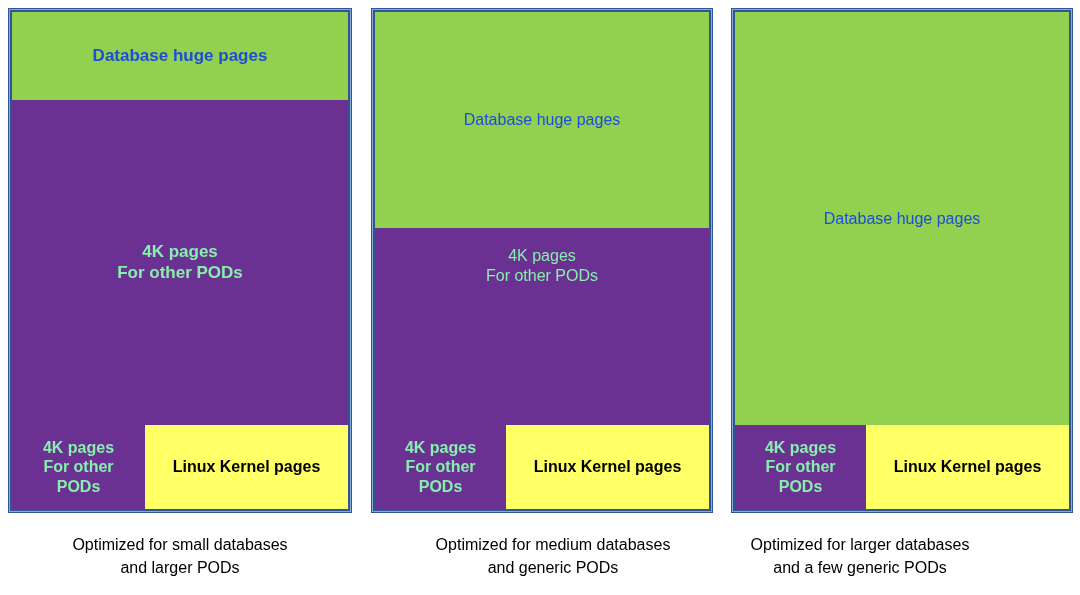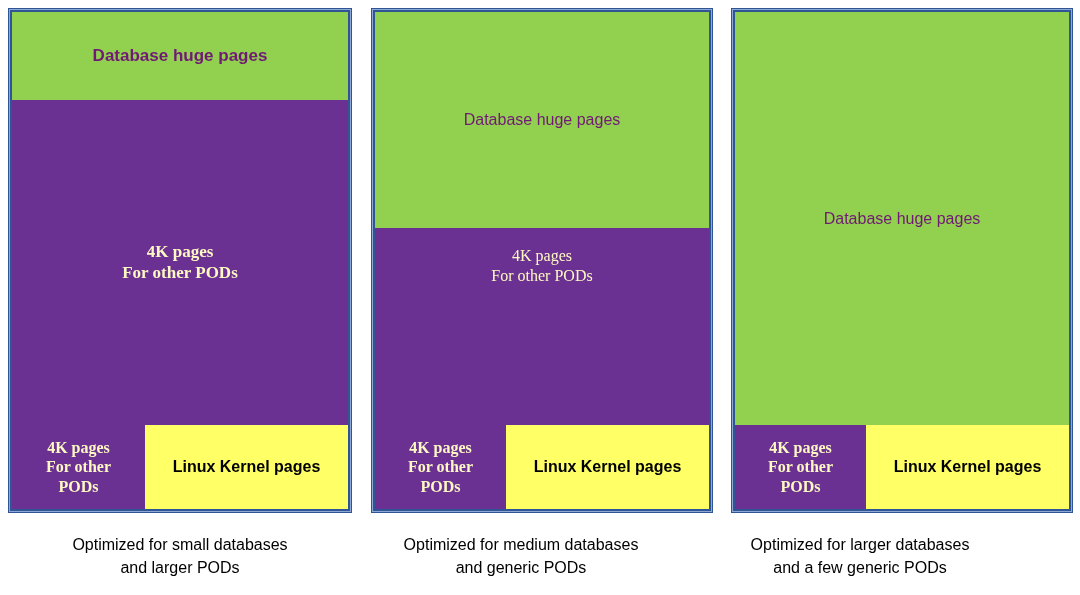--- a/index.html
+++ b/index.html
@@ -49,26 +49,25 @@
     display: flex;
     align-items: center;
     justify-content: center;
     text-align: center;
     line-height: 1.22;
     white-space: pre-line;
     overflow: hidden;
   }
   .block.green {
     background: #92d050;
-    color: #701a75;
+    color: #1d4ed8;
   }
   .block.purple {
     background: #6a3192;
-    color: #fef9c3;
-    font-family: Liberation Serif, serif;
+    color: #86efac;
   }
   .block.yellow {
     background: #ffff66;
     color: #000000;
     font-weight: bold;
   }
 
   
   .t-bold   { font-weight: bold; }
   .t-reg    { font-weight: normal; }
@@ -120,21 +119,21 @@
 
       <div class="block purple t-bold fs-16" style="left:0; top:413px; width:131px; height:84px;">4K pages
 For other
 PODs</div>
 
       <div class="block yellow fs-16" style="left:131px; top:413px; width:203px; height:84px;">Linux Kernel pages</div>
 
     </div>
   </div>
 
-  <div class="caption" style="left:350px; top:533px; width:342px;">Optimized for medium databases
+  <div class="caption" style="left:382px; top:533px; width:342px;">Optimized for medium databases
 and generic PODs</div>
 
   <div class="panel" style="left:731px; top:8px; width:342px; height:505px;">
     <div class="panel-inner">
 
       <div class="block green t-reg fs-16" style="left:0; top:0; width:334px; height:413px;">Database huge pages</div>
 
       <div class="block purple t-bold fs-16" style="left:0; top:413px; width:131px; height:84px;">4K pages
 For other
 PODs</div>

